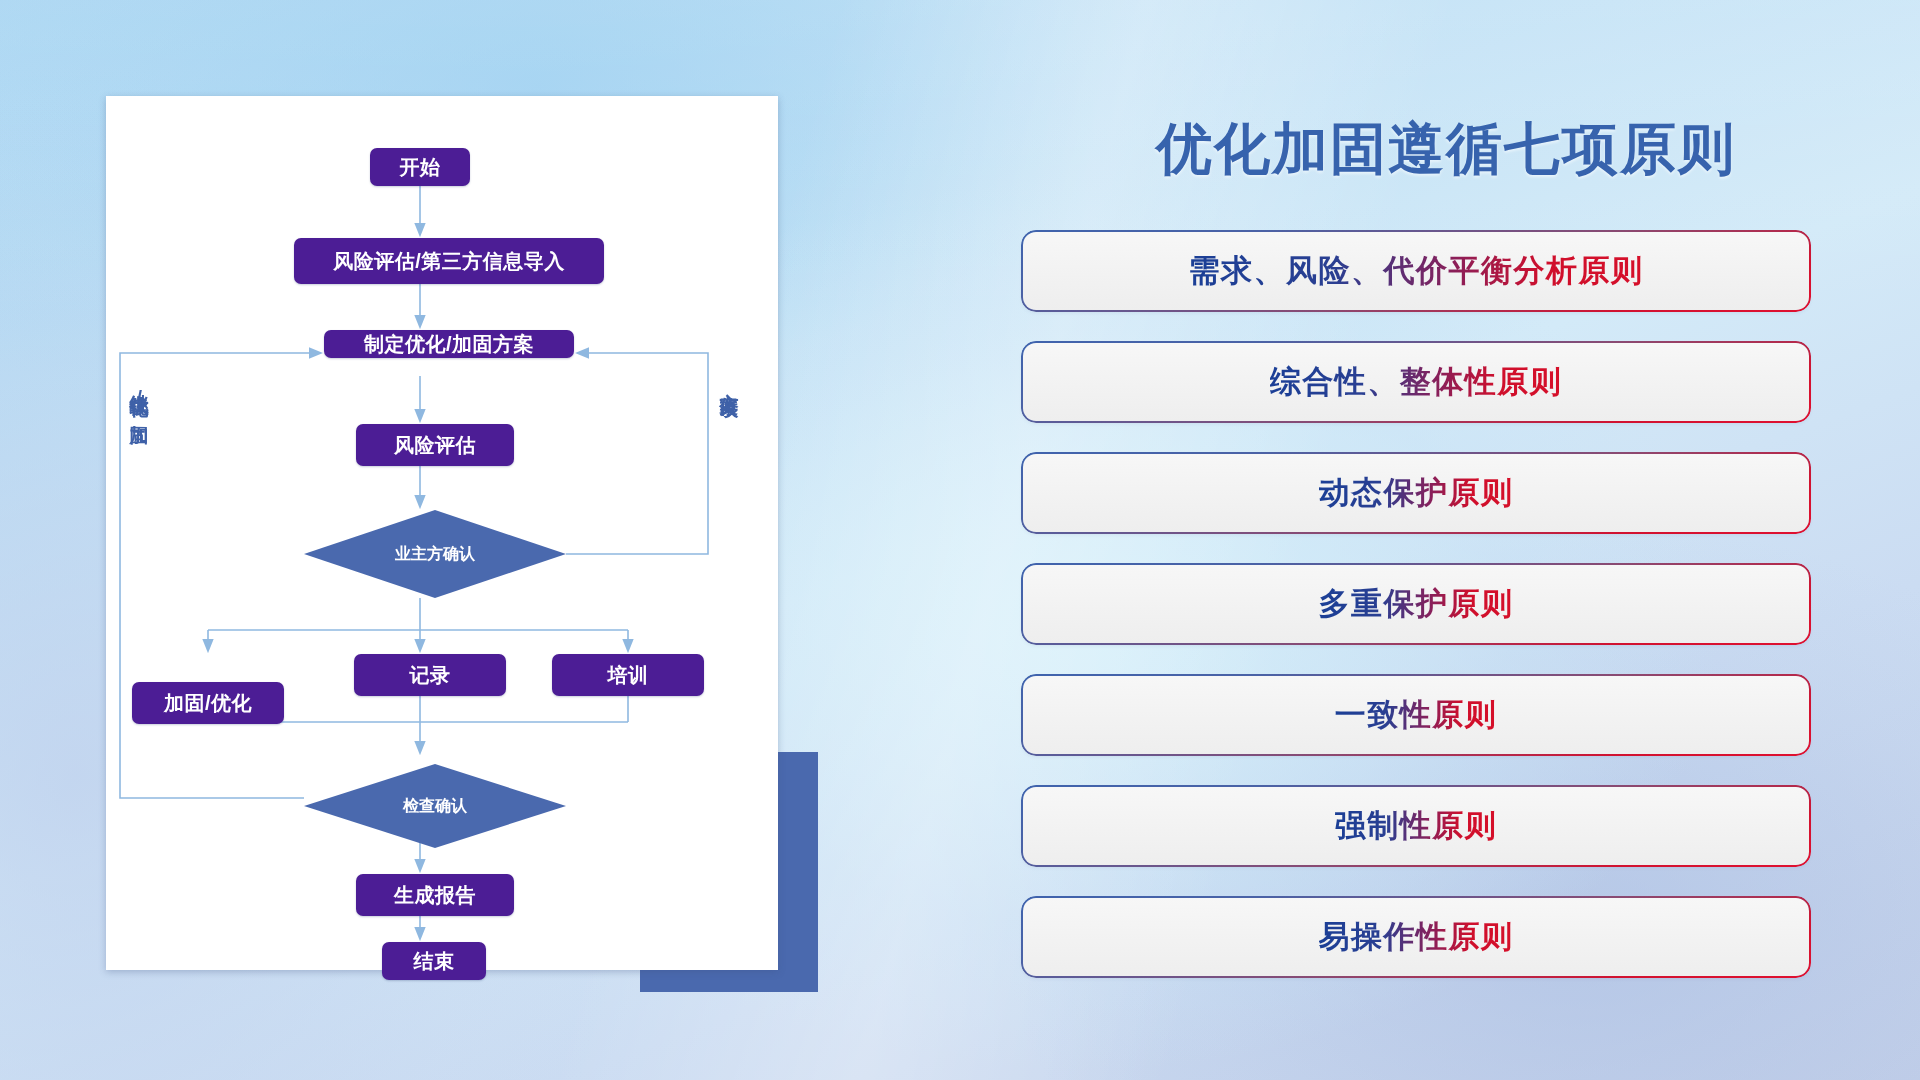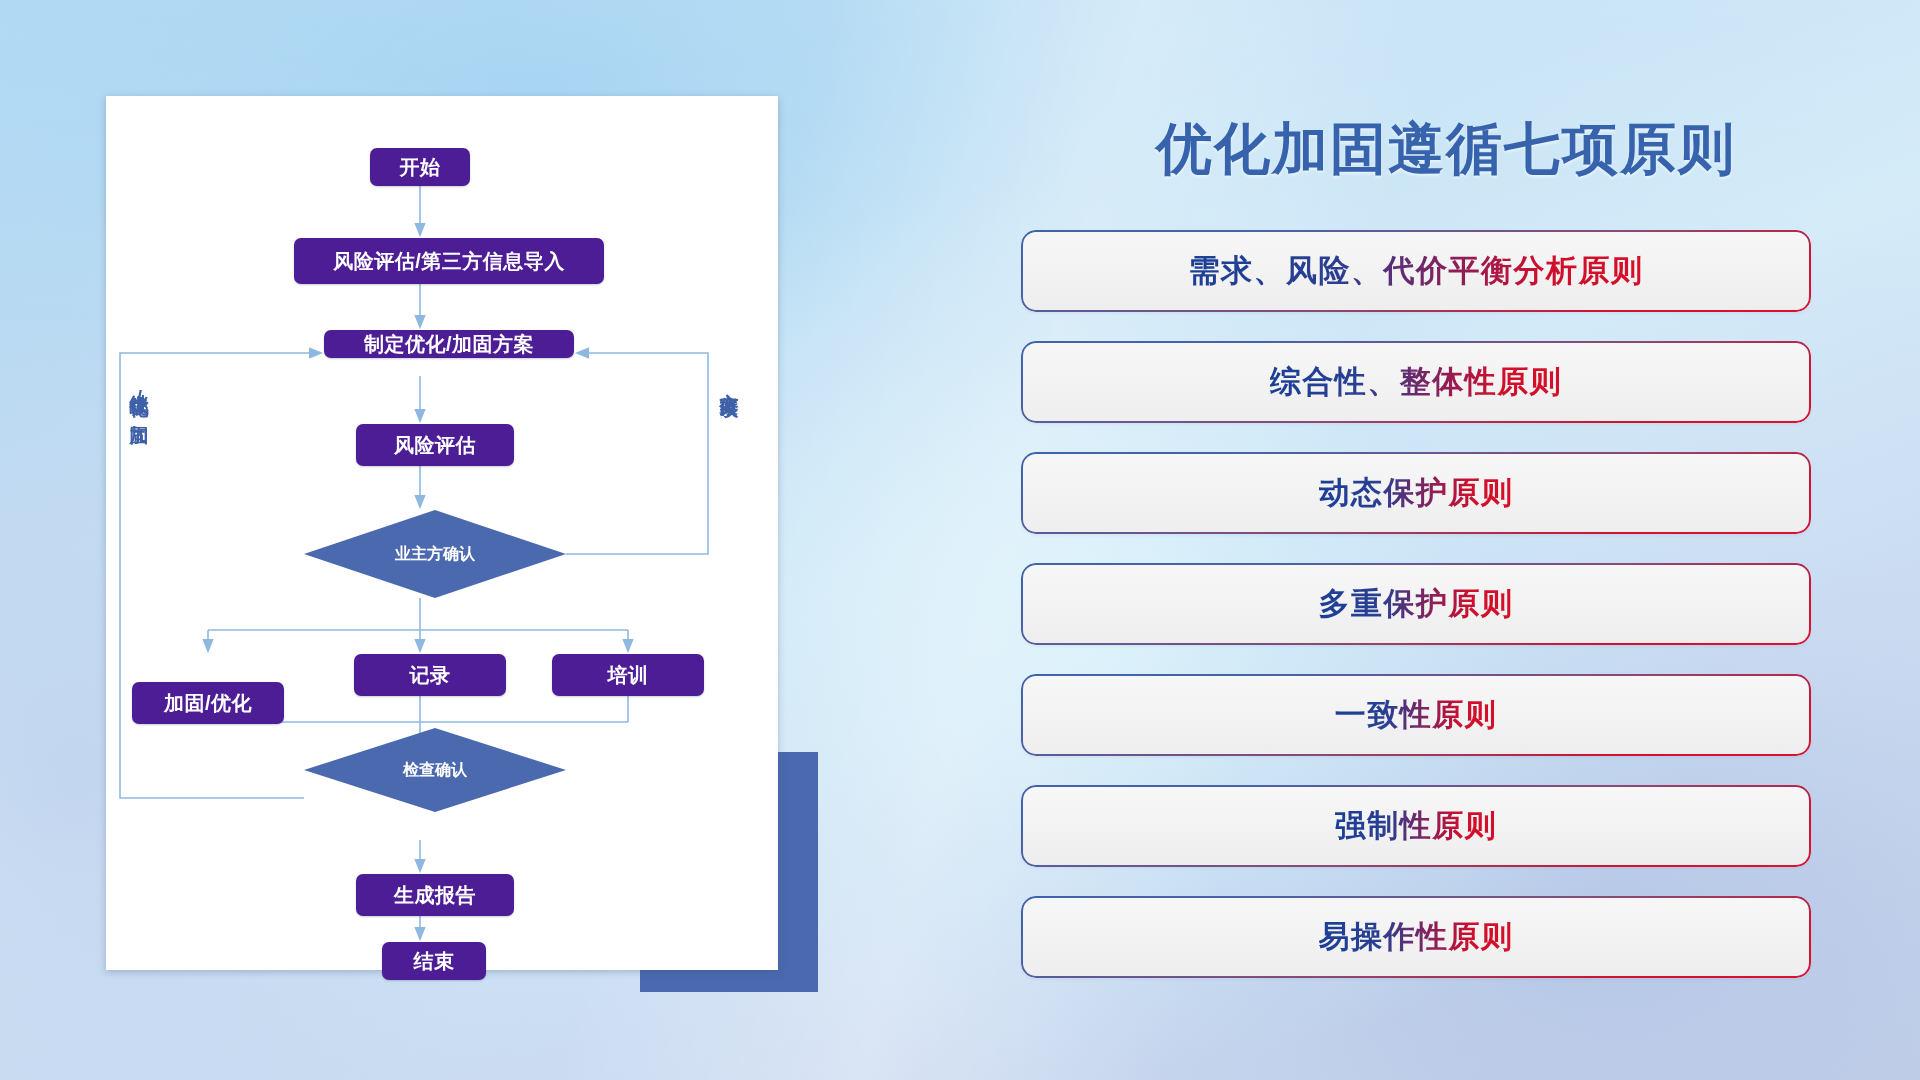--- a/index.html
+++ b/index.html
@@ -198,21 +198,21 @@
   </div>
 
   <div class="fl-node" style="left:248px; top:558px; width:152px; height:42px;">
     <div class="fl-box" style="width:100%;height:100%;">记录</div>
   </div>
 
   <div class="fl-node" style="left:446px; top:558px; width:152px; height:42px;">
     <div class="fl-box" style="width:100%;height:100%;">培训</div>
   </div>
 
-  <div class="fl-diamond-wrap" style="left:198px; top:632px; width:262px; height:84px;">
+  <div class="fl-diamond-wrap" style="left:198px; top:668px; width:262px; height:84px;">
     <svg width="262" height="84" viewBox="0 0 262 84">
       <polygon points="131,0 262,42 131,84 0,42" fill="#4a69ae"></polygon>
     </svg>
     <div class="fl-diamond-label">检查确认</div>
   </div>
 
   <div class="fl-node" style="left:250px; top:778px; width:158px; height:42px;">
     <div class="fl-box" style="width:100%;height:100%;">生成报告</div>
   </div>
 

